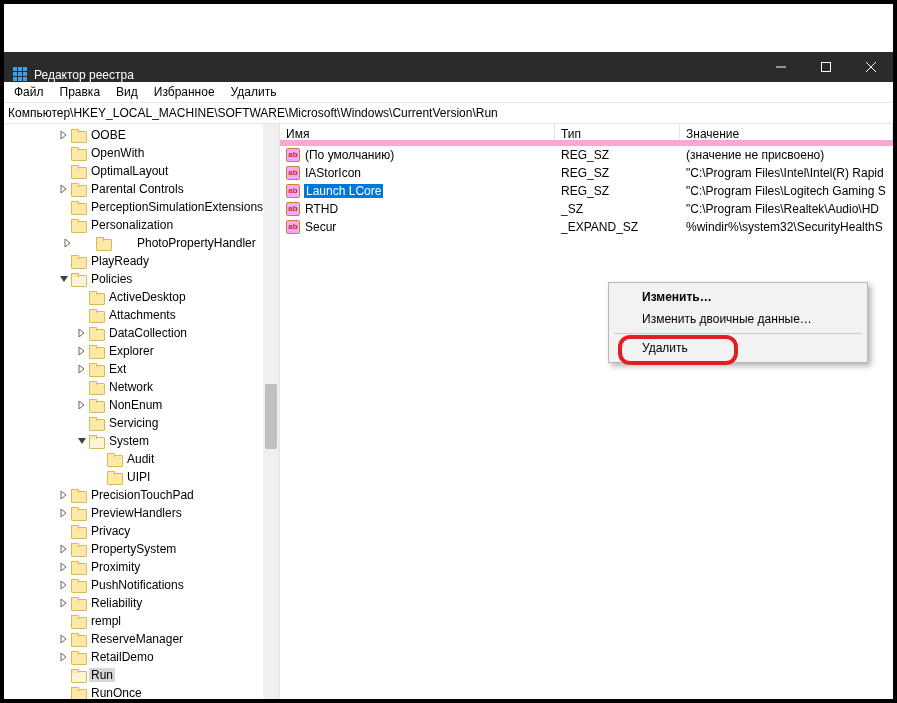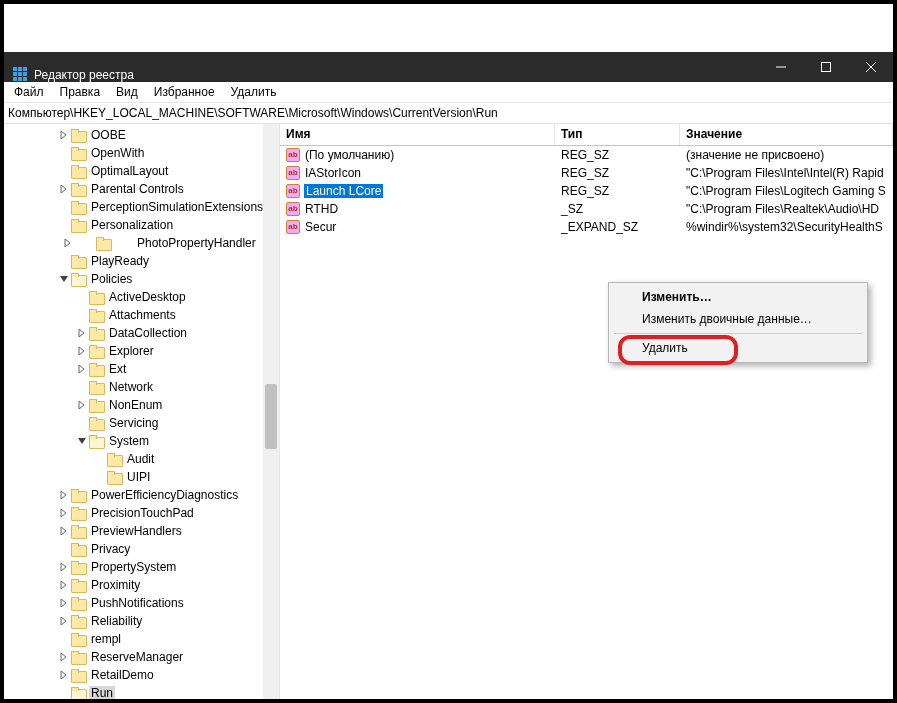--- a/index.html
+++ b/index.html
@@ -20,21 +20,21 @@
 .tree-item .exp { width: 12px; height: 12px; display: flex; align-items: center; justify-content: center; font-size: 10px; color: #666; flex-shrink: 0; }
 .tree-item .fld { width: 16px; height: 13px; margin-right: 3px; flex-shrink: 0; position: relative; }
 .fld::before { content: ""; position: absolute; left: 1px; top: 2px; width: 14px; height: 10px; background: #ffe9a6; border: 0.5px solid #d9b95a; border-radius: 1px; }
 .fld::after { content: ""; position: absolute; left: 1px; top: 0px; width: 6px; height: 3px; background: #ffe9a6; border: 0.5px solid #d9b95a; border-bottom: none; border-radius: 1px 1px 0 0; }
 .fld.open::before { background: #fff4d6; }
 .tree-item .lbl { font-size: 12px; padding: 0 2px; }
 .tree-item.sel .lbl { background: #d7d7d7; }
 .scrollbar { position: absolute; right: 0; top: 0; bottom: 0; width: 16px; background: #f0f0f0; }
 .scrollbar .thumb { position: absolute; left: 2px; right: 2px; top: 260px; height: 65px; background: #c0c0c0; border-radius: 2px; }
 .list { flex: 1; position: relative; overflow: hidden; }
-.list-header { display: flex; height: 22px; border-bottom: 1px solid #f9a8d4; font-weight: bold; }
+.list-header { display: flex; height: 22px; border-bottom: 6px solid #f9a8d4; }
 .list-header .col { padding: 3px 6px; font-size: 12px; border-right: 1px solid #e5e5e5; }
 .col.name { width: 275px; }
 .col.type { width: 125px; }
 .col.val { flex: 1; }
 .list-body { }
 .list-row { display: flex; height: 18px; align-items: center; }
 .list-row .cell { padding: 0 6px; white-space: nowrap; overflow: hidden; }
 .list-row .cell.name { width: 275px; display: flex; align-items: center; }
 .list-row .cell.type { width: 125px; }
 .list-row .cell.val { flex: 1; }
@@ -228,29 +228,20 @@
         </div>
         <div class="tree-item" style="padding-left: 90px;">
           <span class="exp"></span>
           <span class="fld"></span>
           <span class="lbl">Audit</span>
         </div>
         <div class="tree-item" style="padding-left: 90px;">
           <span class="exp"></span>
           <span class="fld"></span>
           <span class="lbl">UIPI</span>
-        </div>
-        <div class="tree-item" style="padding-left: 54px;">
-          <span class="exp">
-            <svg width="8" height="8">
-              <path d="M1 0 L6 4 L1 8 Z" fill="none" stroke="#666" stroke-width="1"></path>
-            </svg>
-          </span>
-          <span class="fld"></span>
-          <span class="lbl">PowerEfficiencyDiagnostics</span>
         </div>
         <div class="tree-item" style="padding-left: 54px;">
           <span class="exp">
             <svg width="8" height="8">
               <path d="M1 0 L6 4 L1 8 Z" fill="none" stroke="#666" stroke-width="1"></path>
             </svg>
           </span>
           <span class="fld"></span>
           <span class="lbl">PrecisionTouchPad</span>
         </div>

